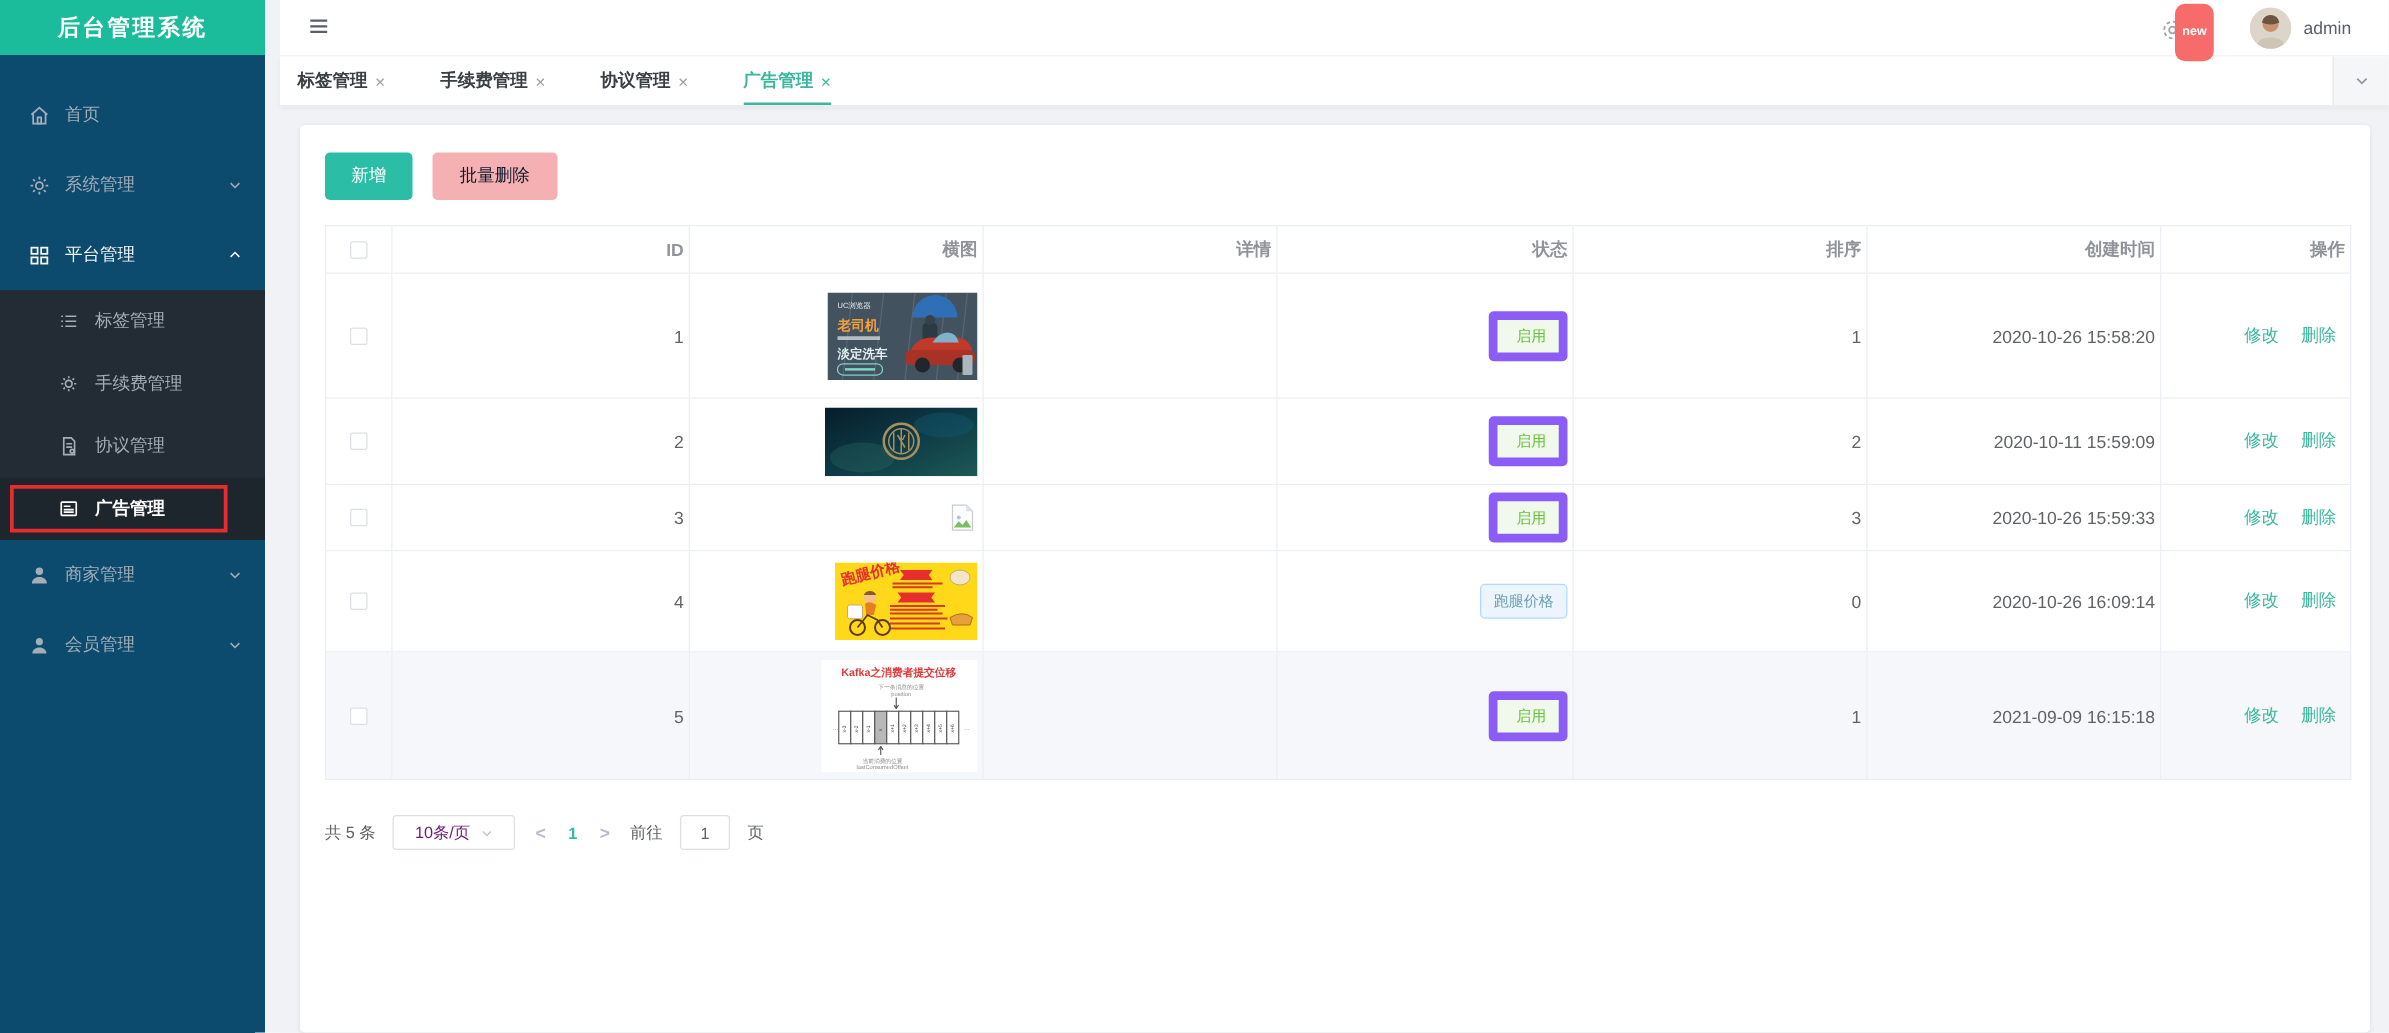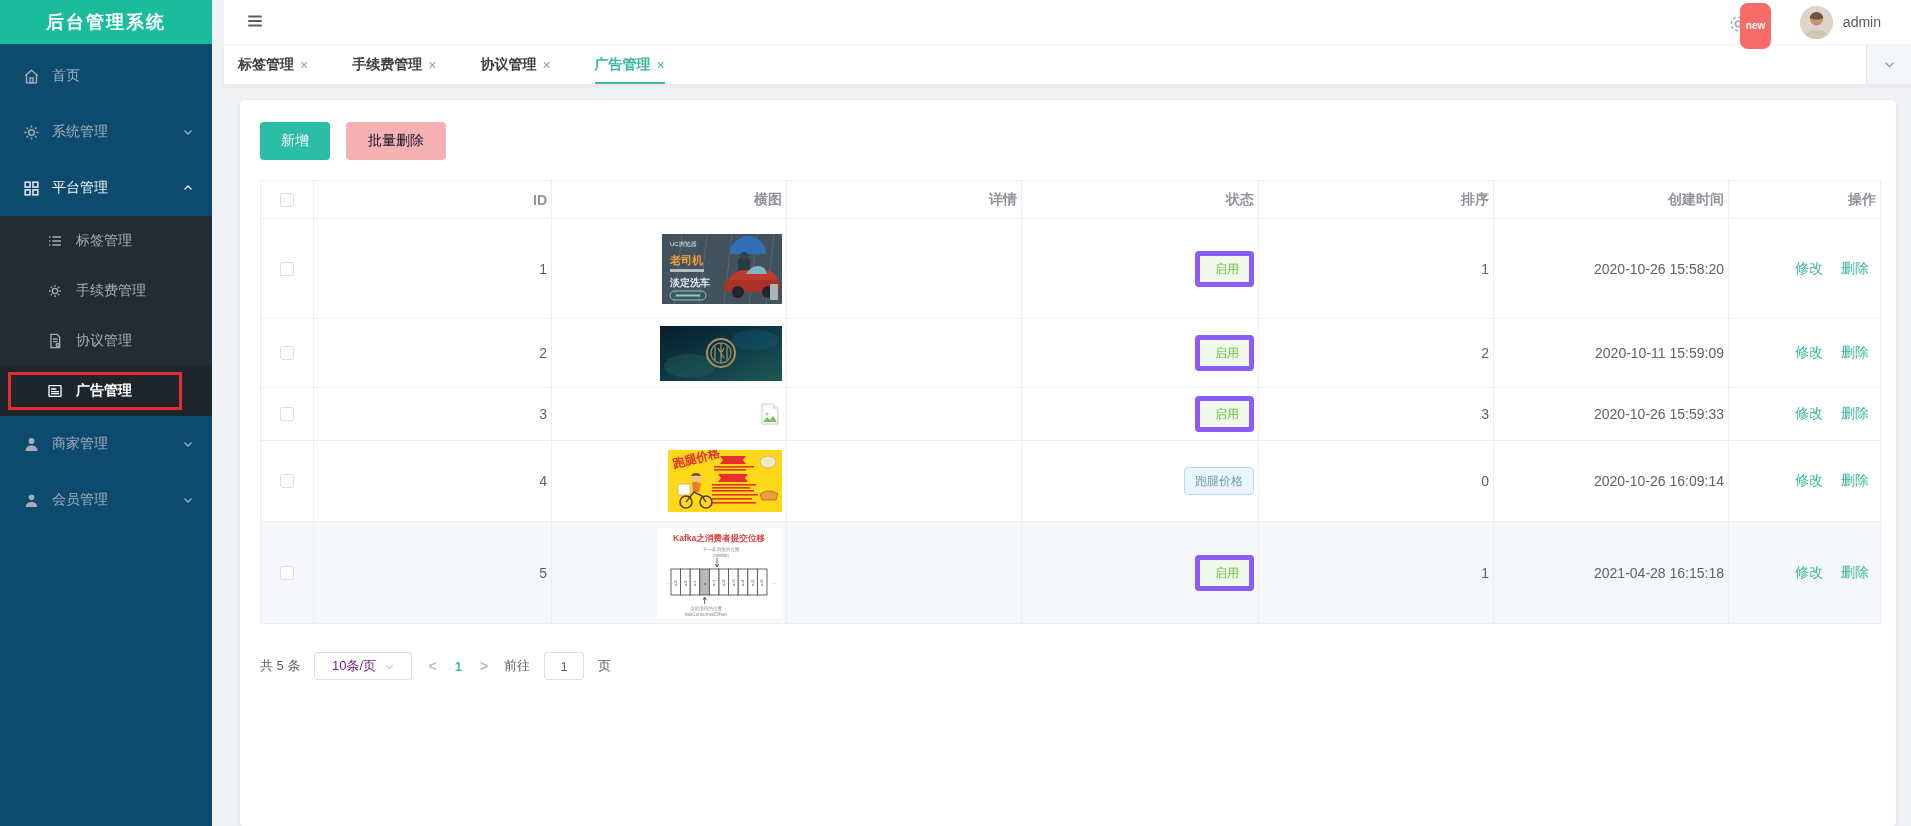--- a/index.html
+++ b/index.html
@@ -4,21 +4,21 @@
 <style>
   * { margin:0; padding:0; box-sizing:border-box; }
   html,body { width:1911px; height:826px; overflow:hidden;
     font-family:"Liberation Sans","DejaVu Sans",sans-serif;
     background:#f0f2f5; color:#606266; font-size:14px; }
 
   
   .sidebar { position:absolute; left:0; top:0; bottom:0; width:212px; background:#0c4a6e; z-index:20; }
   .logo { height:44px; background:#1abc9c; color:#fff; font-size:18px; font-weight:bold;
     display:flex; align-items:center; justify-content:center; letter-spacing:2px; }
-  .menu { padding-top:4px;text-align:right; }
+  .menu { padding-top:20px;text-align:right; }
   .menu-item { height:56px; display:flex; align-items:center; padding:0 18px 0 22px;
     color:#a3aeb8; cursor:pointer; position:relative; }
   .menu-item .mi-icon { width:18px; height:18px; margin-right:12px; flex:none; display:flex; align-items:center; justify-content:center; }
   .menu-item svg { display:block; }
   .menu-item .chev { margin-left:auto; }
   .submenu { background:#232c34; }
   .submenu .menu-item { height:50px; padding-left:46px; }
   .menu-item.parent-open { color:#f2f5f7; }
   .menu-item.active { color:#ffffff; font-weight:bold; background:#1d262d; }
   .annotation-box { position:absolute; left:8px; top:6px; width:174px; height:38px;
@@ -63,21 +63,21 @@
 
   
   table { border-collapse:collapse; table-layout:fixed; width:1620px; margin-top:20px; }
   th, td { border:1px solid #ebeef5; text-align:right; vertical-align:middle; padding:4px; }
   th { height:38px; color:#909399; font-weight:bold; font-size:14px; background:#fff; }
   td { color:#606266; font-size:14px; }
   tr.hovered td { background:#f5f7fa; }
   .checkbox { width:14px; height:14px; border:1px solid #dcdfe6; border-radius:2px;
     background:#fff; margin:0 auto; cursor:pointer; }
   .tag { display:inline-block; padding:7px 10px; font-size:12px; border-radius:4px; line-height:1; }
-  .tag-success { background:#f0f9eb; border:5px solid #8b5cf6; color:#67c23a;padding-left:15px; }
+  .tag-success { background:#f0f9eb; border:7px solid #8b5cf6; color:#67c23a;padding-left:15px; }
   .tag-info { background:#ecf5ff; border:1px solid #b3d8ff; color:#6b9fae; }
   .op-link { color:#3ab79e; cursor:pointer; margin:0 7px; text-decoration:none; }
   .banner { display:inline-block; vertical-align:middle; }
 
   
   .pagination { margin-top:28px; display:flex; align-items:center; 
     gap:14px; font-size:13px; color:#606266; padding-right:2px; }
   .page-select { width:98px; height:28px; border:1px solid #dcdfe6; border-radius:3px;
     display:flex; align-items:center; justify-content:center; gap:8px; color:#701a75;
     background:#fff; cursor:pointer; }
@@ -476,21 +476,21 @@
               </g>
               <text x="114" y="56" font-size="5" fill="#888">…</text>
               <path d="M47.6 76 v-7 M47.6 69 l-1.8 3 M47.6 69 l1.8 3" stroke="#555" stroke-width="0.9" fill="none"></path>
               <text x="49" y="82" font-size="4.6" class="kafka-note" text-anchor="middle">当前消费的位置</text>
               <text x="49" y="87.5" font-size="4.6" class="kafka-note" text-anchor="middle">lastConsumedOffset</text>
             </svg>
           </td>
           <td></td>
           <td><span class="tag tag-success">启用</span></td>
           <td>1</td>
-          <td>2021-04-28 16:15:18</td>
+          <td>2021-09-09 16:15:18</td>
           <td>
             <a class="op-link">修改</a>
             <a class="op-link">删除</a>
           </td>
         </tr>
 
       </tbody>
     </table>
 
     <div class="pagination">

